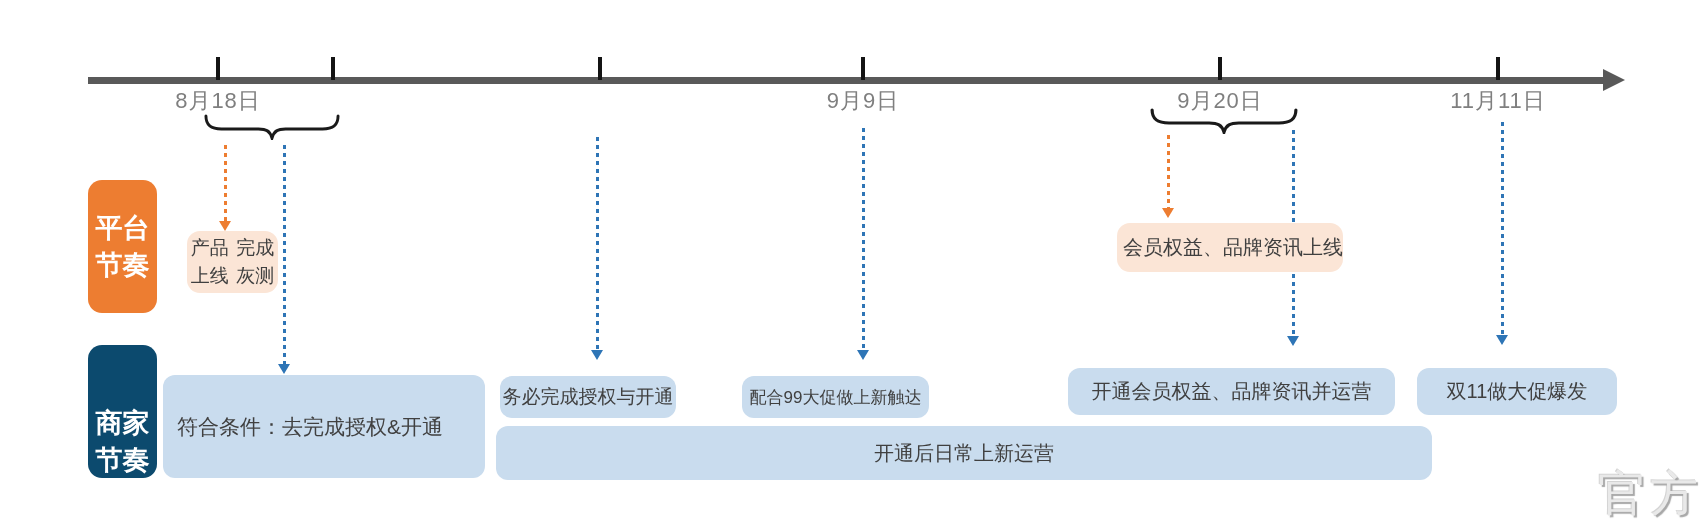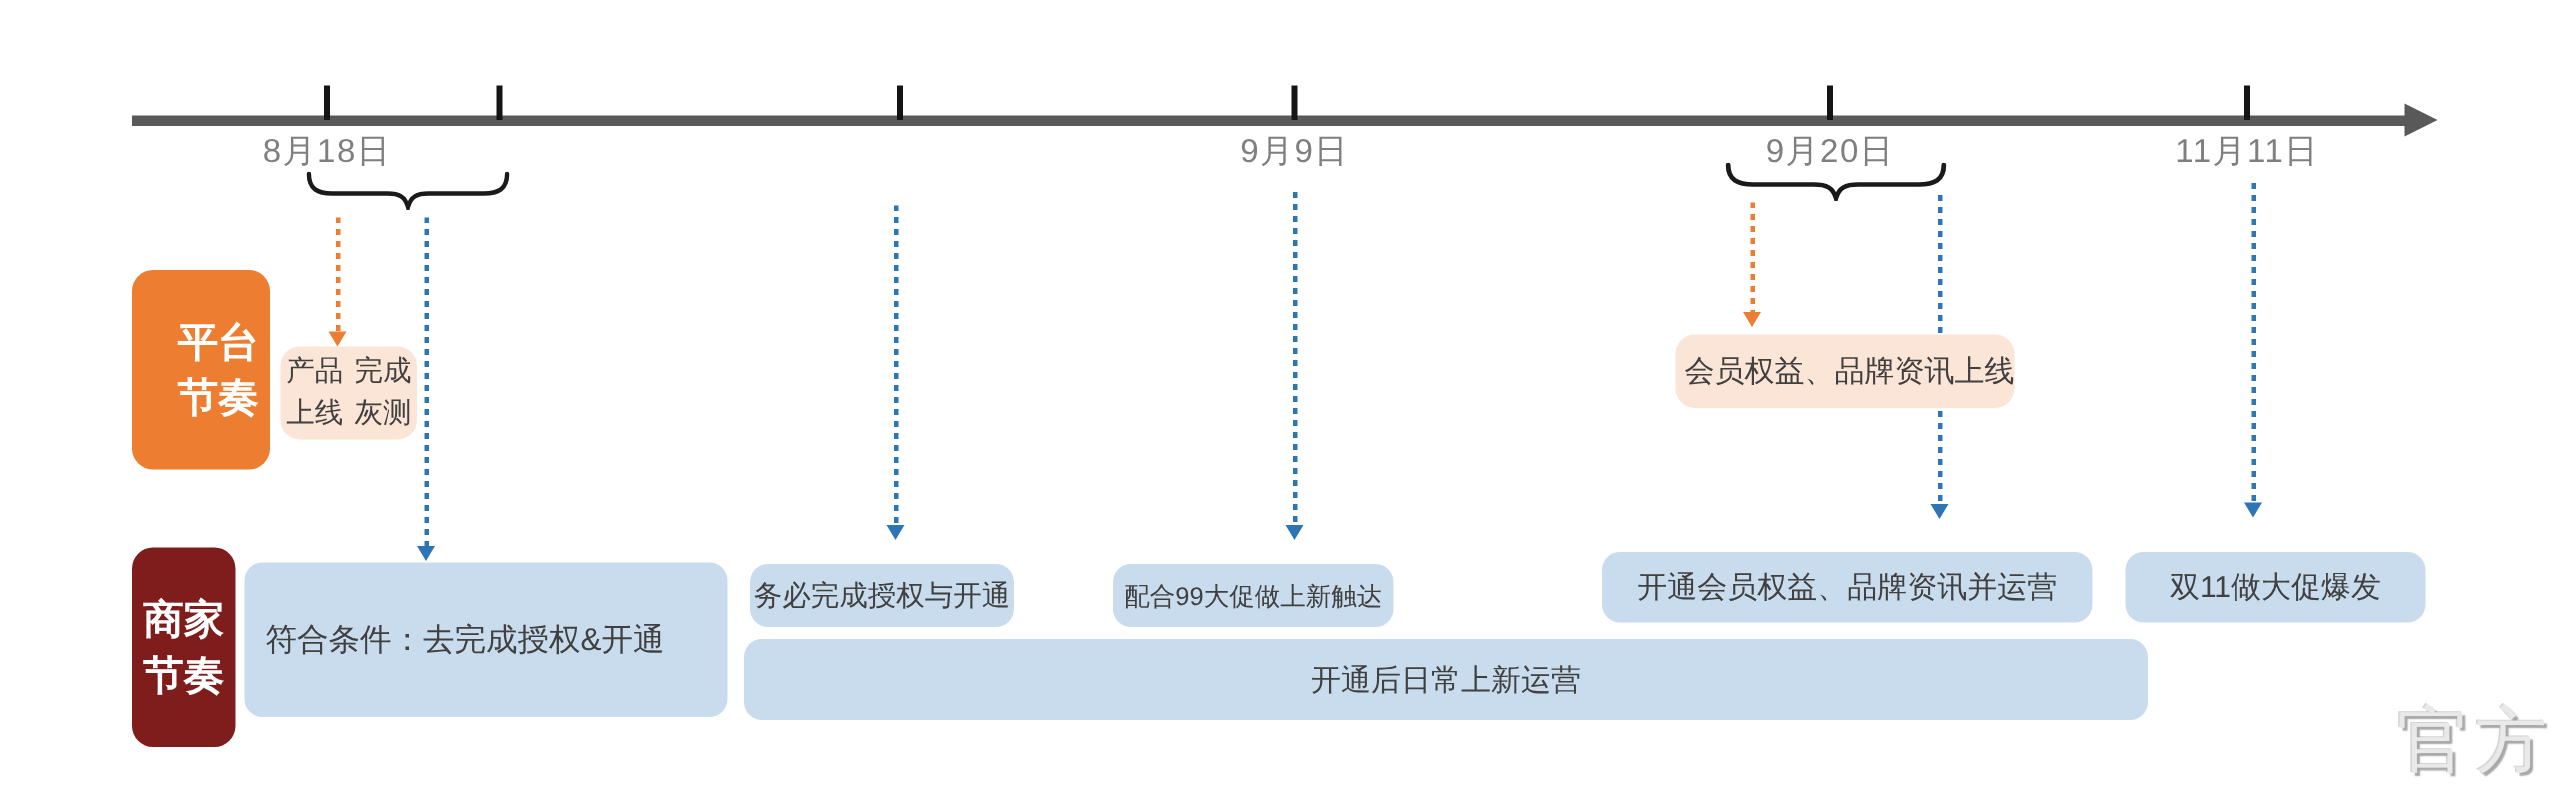--- a/index.html
+++ b/index.html
@@ -22,22 +22,22 @@
   .varrow .head{position:absolute;left:0;bottom:0;width:0;height:0;
     border-left:6px solid transparent;border-right:6px solid transparent;border-top:10px solid;}
   .varrow.orange .dots{background:repeating-linear-gradient(to bottom,#ED7D31 0 4px,transparent 4px 8px);}
   .varrow.orange .head{border-top-color:#ED7D31;}
   .varrow.blue .dots{background:repeating-linear-gradient(to bottom,#2E75B6 0 4px,transparent 4px 8px);}
   .varrow.blue .head{border-top-color:#2E75B6;}
   
   .row-label{position:absolute;left:88px;width:69px;height:133px;border-radius:14px;color:#ffffff;
     font-weight:700;font-size:27px;line-height:1.35;display:flex;flex-direction:column;
     align-items:center;justify-content:center;}
-  .row-label.platform{top:180px;background:#ED7D31;padding-left:23px;}
-  .row-label.merchant{top:365px;background:#7f1d1d;}
+  .row-label.platform{top:180px;background:#ED7D31;}
+  .row-label.merchant{top:345px;background:#0c4a6e;justify-content:flex-end;}
   
   .note{position:absolute;background:#FBE5D6;border-radius:13px;color:#404040;
     display:flex;flex-direction:row;align-items:center;justify-content:flex-end;text-align:center;}
   .note.launch{left:187px;top:231px;width:91px;height:62px;font-size:19px;line-height:1.5;}
   .note.member{left:1117px;top:223px;width:226px;height:49px;font-size:20px;font-family:Liberation Serif, serif;}
   .task{position:absolute;background:#C9DCEE;border-radius:12px;color:#404040;
     display:flex;align-items:center;justify-content:center;text-align:center;}
   .task.qualify{left:163px;top:375px;width:322px;height:103px;font-size:21px;line-height:1.42;
     flex-direction:column;align-items:flex-start;text-align:left;padding-left:14px;box-sizing:border-box;}
   .task.must{left:500px;top:376px;width:176px;height:42px;font-size:19px;}

